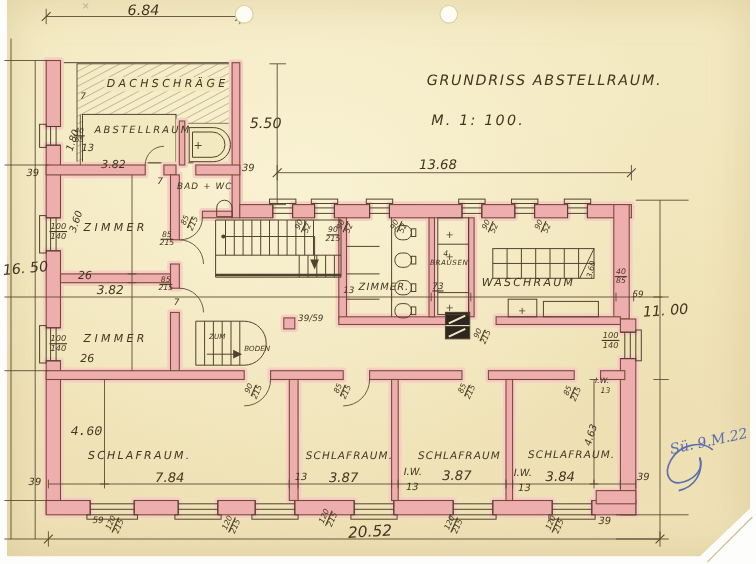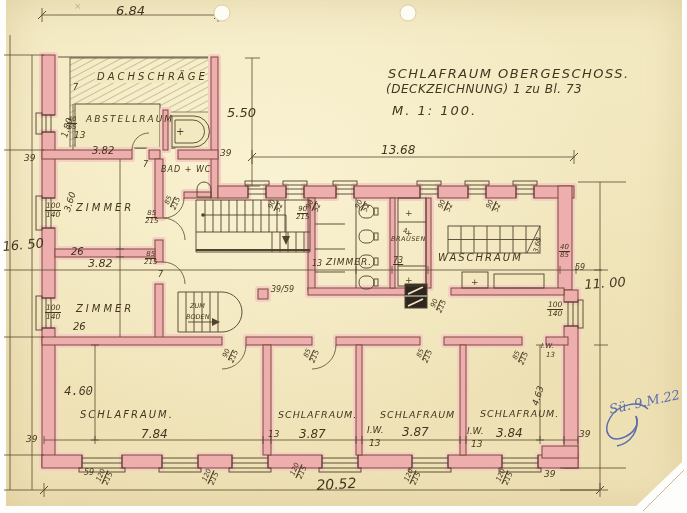--- a/index.html
+++ b/index.html
@@ -237,41 +237,40 @@
 
     <path d="M643,511 L684,470" stroke="#c9b98f" stroke-width="1" fill="none"></path>
     <g>
       <path class="sig" d="M648,409 C638,400 618,404 610,418 C602,432 610,442 622,438 C634,434 640,424 636,416"></path>
       <path class="sig" d="M636,416 C640,430 631,443 617,446"></path>
     </g>
   </svg>
 
   <div id="labels">
 
-    <span class="lbl" style="left:388px;top:67px;font-size:13px;letter-spacing:1.5px;">SCHLAFRAUM OBERGESCHOSS.</span>
-    <span class="lbl" style="left:386px;top:83px;font-size:12px;letter-spacing:.5px;">(DECKZEICHNUNG) 1 zu Bl. 73</span>
+    <span class="lbl" style="left:388px;top:67px;font-size:13px;letter-spacing:1.5px;">GRUNDRISS ABSTELLRAUM.</span>
     <span class="lbl" style="left:392px;top:104px;font-size:13px;letter-spacing:2px;">M. 1: 100.</span>
 
     <span class="lbl room" style="left:97px;top:72px;font-size:10px;letter-spacing:3px;">DACHSCHRÄGE</span>
     <span class="lbl room" style="left:86px;top:115px;font-size:9px;">ABSTELLRAUM</span>
     <span class="lbl room" style="left:161px;top:166px;font-size:8px;letter-spacing:1px;">BAD + WC</span>
     <span class="lbl room" style="left:76px;top:203px;font-size:10px;letter-spacing:3px;">ZIMMER</span>
     <span class="lbl room" style="left:76px;top:304px;font-size:10px;letter-spacing:3px;">ZIMMER</span>
     <span class="lbl" style="left:312px;top:260px;font-size:8px;">13</span>
     <span class="lbl room" style="left:326px;top:258px;font-size:9px;letter-spacing:1px;">ZIMMER.</span>
     <span class="lbl" style="left:403px;top:228px;font-size:7px;">4</span>
     <span class="lbl" style="left:391px;top:236px;font-size:6.5px;letter-spacing:.5px;">BRAUSEN</span>
     <span class="lbl" style="left:393px;top:257px;font-size:8px;text-decoration:underline;">73</span>
     <span class="lbl room" style="left:438px;top:253px;font-size:10px;">WASCHRAUM</span>
     <span class="lbl room" style="left:80px;top:410px;font-size:10px;">SCHLAFRAUM.</span>
     <span class="lbl room" style="left:278px;top:410px;font-size:9.5px;letter-spacing:1px;">SCHLAFRAUM.</span>
     <span class="lbl room" style="left:380px;top:410px;font-size:9.5px;letter-spacing:1px;">SCHLAFRAUM</span>
     <span class="lbl room" style="left:480px;top:409px;font-size:9.5px;letter-spacing:1px;">SCHLAFRAUM.</span>
     <span class="lbl" style="left:190px;top:303px;font-size:6.5px;">ZUM</span>
-    <span class="lbl" style="left:186px;top:314px;font-size:6.5px;">BODEN</span>
+    <span class="lbl" style="left:186px;top:314px;font-size:6.5px;padding-left:36px;">BODEN</span>
 
     <span class="lbl" style="left:116px;top:4px;font-size:13px;">6.84</span>
     <span class="lbl" style="left:227px;top:106px;font-size:13px;">5.50</span>
     <span class="lbl" style="left:381px;top:144px;font-size:12px;">13.68</span>
     <span class="lbl r5" style="left:2px;top:240px;font-size:13px;">16. 50</span>
     <span class="lbl r4" style="left:584px;top:278px;font-size:13px;">11. 00</span>
     <span class="lbl r3" style="left:316px;top:478px;font-size:14px;">20.52</span>
     <span class="lbl" style="left:141px;top:428px;font-size:12px;">7.84</span>
     <span class="lbl" style="left:64px;top:386px;font-size:12px;font-family:Liberation Mono, monospace;">4.60</span>
     <span class="lbl" style="left:268px;top:430px;font-size:9px;">13</span>

